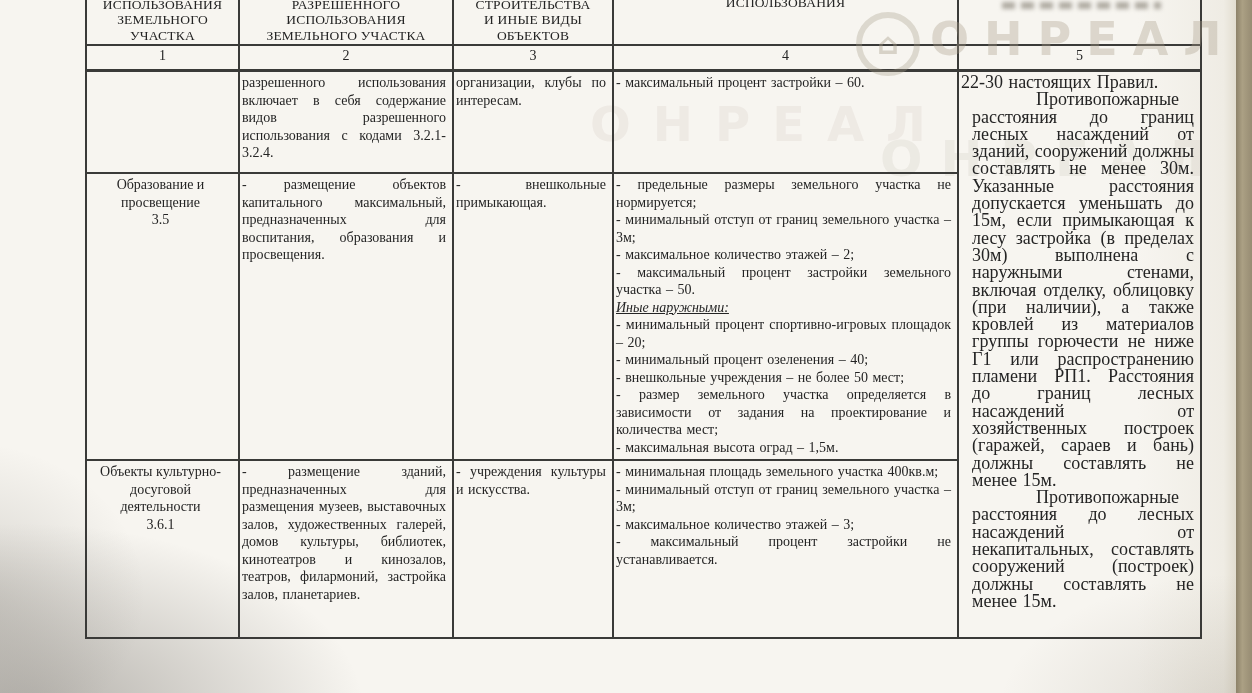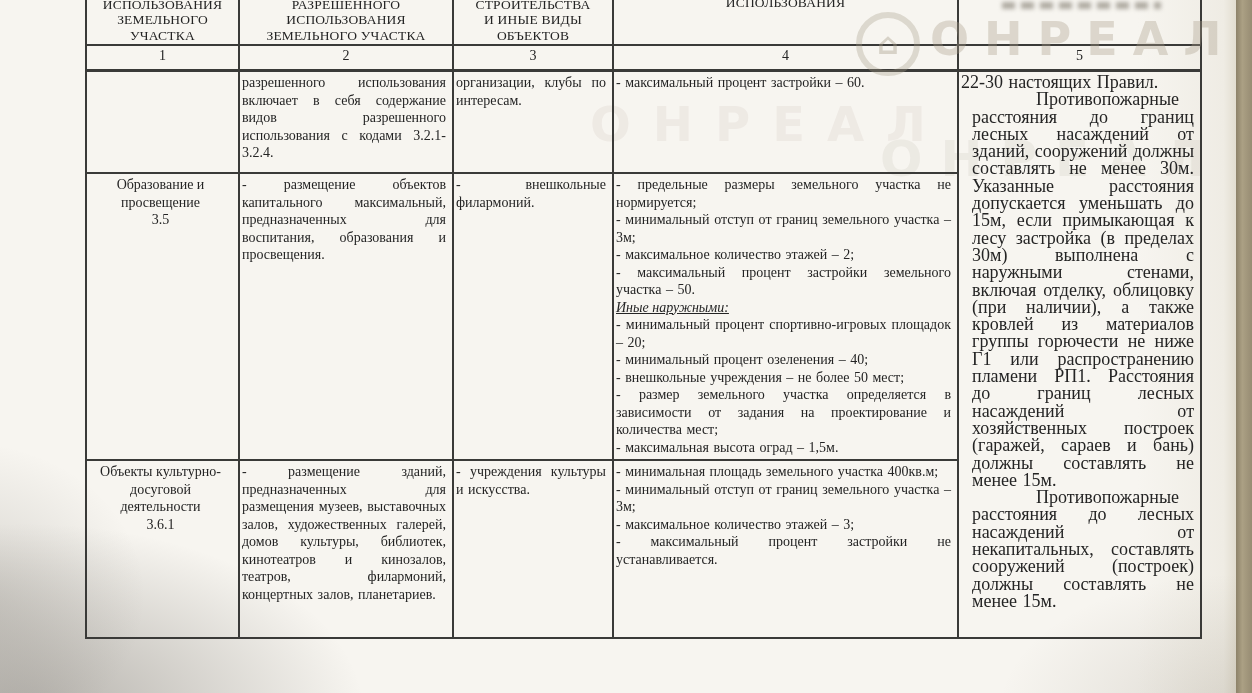--- a/index.html
+++ b/index.html
@@ -139,21 +139,21 @@
 
       <tr>
         <td class="c1 rB">
           <div style="white-space:pre-line">Образование и просвещение
 3.5</div>
         </td>
         <td class="rB">
           <div class="just">- размещение объектов капитального максимальный, предназначенных для воспитания, образования и просвещения.</div>
         </td>
         <td class="rB">
-          <div class="just">- внешкольные филармоний.</div>
+          <div class="just">- внешкольные примыкающая.</div>
         </td>
         <td class="rB c4cell">
           <div class="just">- предельные размеры земельного участка не нормируется;
 - минимальный отступ от границ земельного участка – 3м;
 - максимальное количество этажей – 2;
 - максимальный процент застройки земельного участка – 50.</div>
           <div class="iparam">Иные наружными:</div>
           <div class="just">- минимальный процент спортивно-игровых площадок – 20;
 - минимальный процент озеленения – 40;
 - внешкольные учреждения – не более 50 мест;
@@ -161,21 +161,21 @@
 - максимальная высота оград – 1,5м.</div>
         </td>
       </tr>
 
       <tr>
         <td class="c1 rC">
           <div style="white-space:pre-line">Объекты культурно-досуговой деятельности
 3.6.1</div>
         </td>
         <td class="rC">
-          <div class="just">- размещение зданий, предназначенных для размещения музеев, выставочных залов, художественных галерей, домов культуры, библиотек, кинотеатров и кинозалов, театров, филармоний, концертных залов, планетариев.</div>
+          <div class="just">- размещение зданий, предназначенных для размещения музеев, выставочных залов, художественных галерей, домов культуры, библиотек, кинотеатров и кинозалов, театров, филармоний, застройка залов, планетариев.</div>
         </td>
         <td class="rC">
           <div class="just">- учреждения культуры и искусства.</div>
         </td>
         <td class="rC c4cell">
           <div class="just">- минимальная площадь земельного участка 400кв.м;
 - минимальный отступ от границ земельного участка – 3м;
 - максимальное количество этажей – 3;
 - максимальный процент застройки не устанавливается.</div>
         </td>

